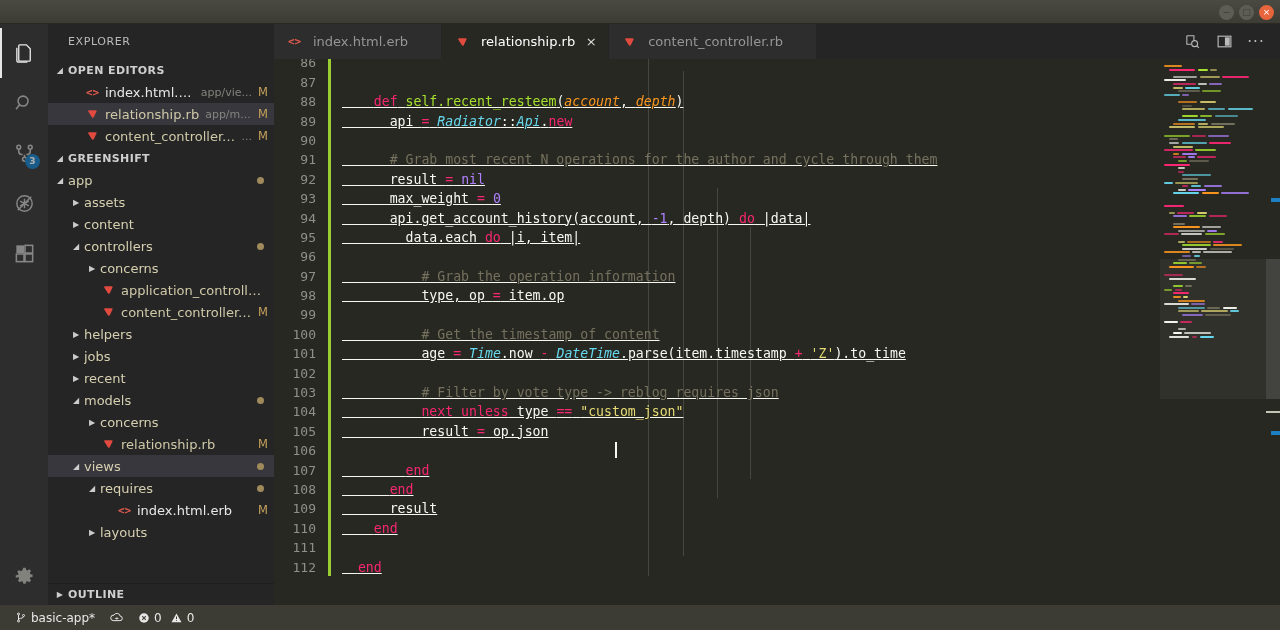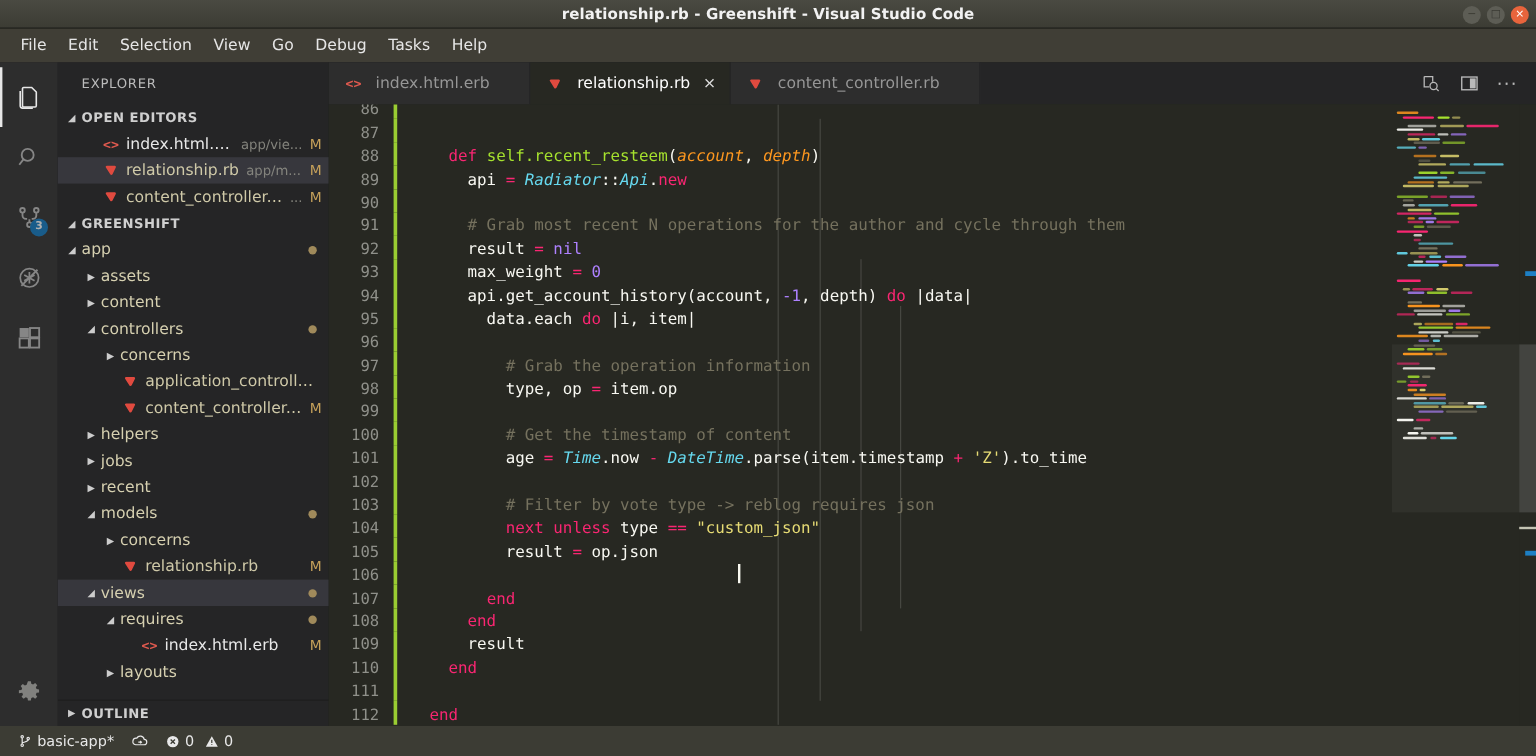--- a/index.html
+++ b/index.html
@@ -83,21 +83,21 @@
 
   .editorwrap{ flex:1 1 auto; position:relative; overflow:hidden; background:#272822; }
   .code-scroll{ position:absolute; inset:0; }
   pre.code{ position:absolute; left:0; top:-7px; margin:0;
             font-family:"DejaVu Sans Mono","Liberation Mono",monospace;
             font-size:13.2px; line-height:19.4px; color:#f8f8f2; white-space:pre; }
   .ln{ display:block; height:19.4px; position:relative; }
   .lnum{ display:inline-block; width:42px; text-align:right; color:#8f908a; padding-right:0;
          font-size:13px; -webkit-user-select:none; user-select:none; }
   .mod-bar{ display:inline-block; width:3px; height:19.4px; background:#9acd32; vertical-align:-4px; margin-left:12px; }
-  .txt{ display:inline-block; margin-left:11px; }
+  .txt{ display:inline-block; margin-left:11px;text-decoration:underline; }
   
   .kw{ color:#f92672; }   
   .fn{ color:#a6e22e; }   
   .param{ color:#fd971f; font-style:italic; }
   .cls{ color:#66d9ef; font-style:italic; }
   .op{ color:#f92672; }
   .num{ color:#ae81ff; }
   .str{ color:#e6db74; }
   .com{ color:#75715e; }
   .plain{ color:#f8f8f2; }
@@ -123,38 +123,27 @@
   .sb-left{ display:flex; align-items:center; gap:0; }
   .sb-right{ margin-left:auto; display:flex; align-items:center; gap:0; }
   .sbi{ padding:0 7px; height:25px; display:flex; align-items:center; gap:4px; white-space:nowrap; }
 </style>
 </head>
 <body>
 
 <div class="app">
 
   <div class="titlebar">
-    <div class="title">relationship.rb - Greenshift - Visual Studio Code</div>
     <div class="winbtns">
       <div class="wb">−</div>
       <div class="wb">□</div>
       <div class="wb close">×</div>
     </div>
   </div>
 
-  <div class="menubar" id="menubar">
-      <div class="mi">File</div>
-      <div class="mi">Edit</div>
-      <div class="mi">Selection</div>
-      <div class="mi">View</div>
-      <div class="mi">Go</div>
-      <div class="mi">Debug</div>
-      <div class="mi">Tasks</div>
-      <div class="mi">Help</div>
-    </div>
 
   <div class="body">
 
     <div class="activitybar">
       <div class="ab-item active">
         <svg width="23" height="23" viewBox="0 0 24 24" fill="none" stroke="#e7e7e7" stroke-width="1.4">
           <path d="M7 3h7l4 4v12a1 1 0 0 1-1 1H7a1 1 0 0 1-1-1V4a1 1 0 0 1 1-1z"></path>
           <path d="M4 6v13a2 2 0 0 0 2 2h9"></path>
         </svg>
       </div>

